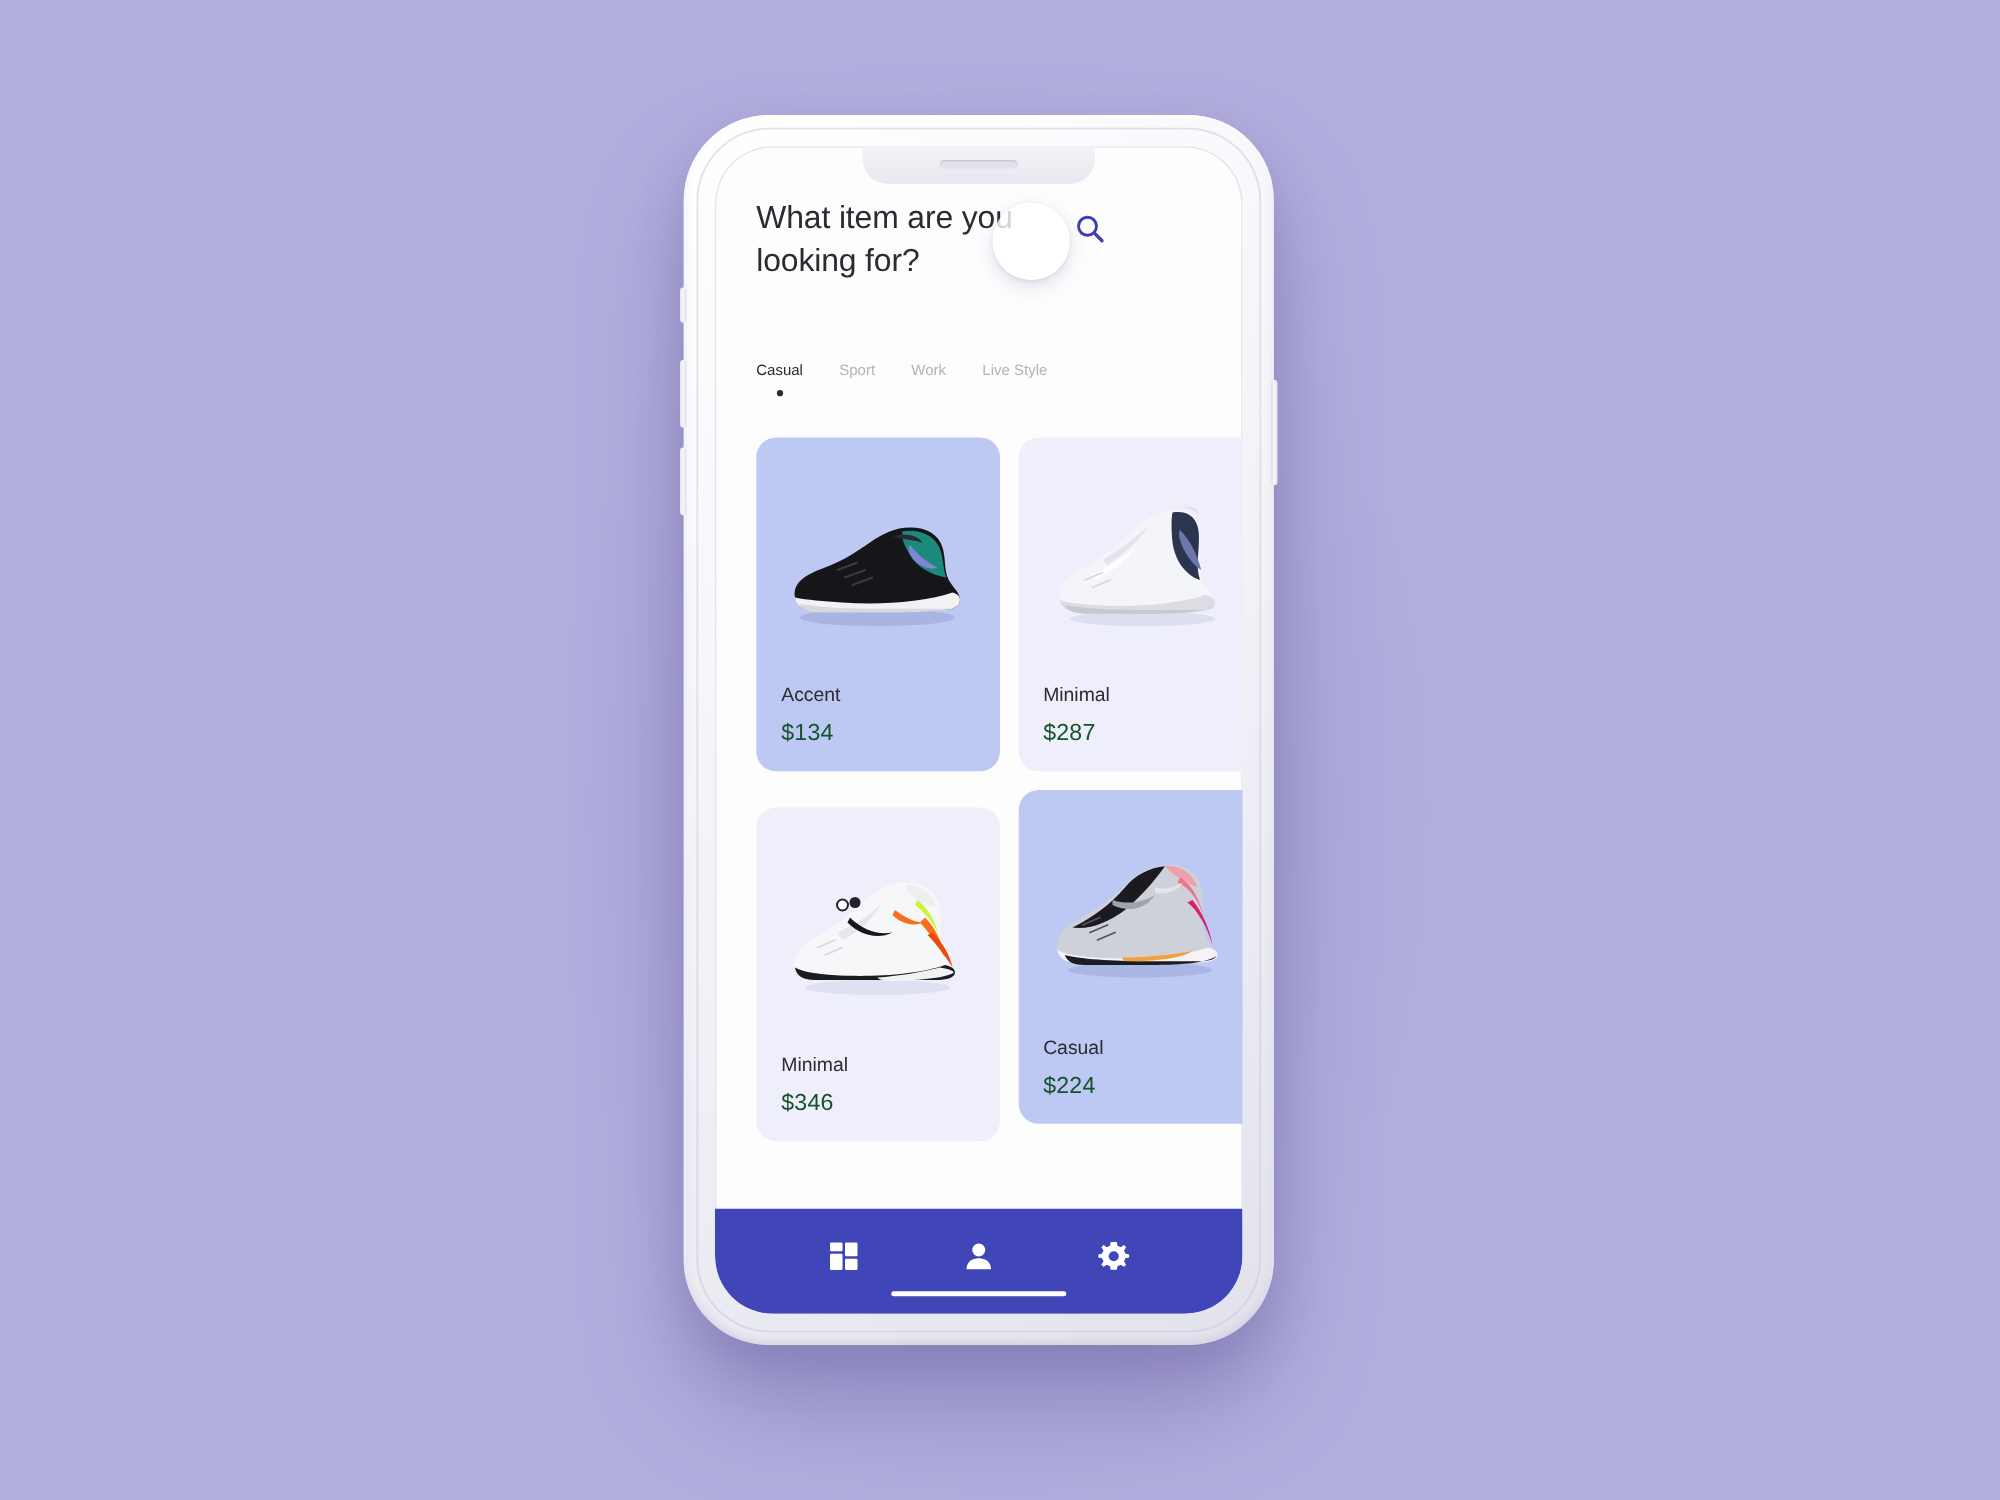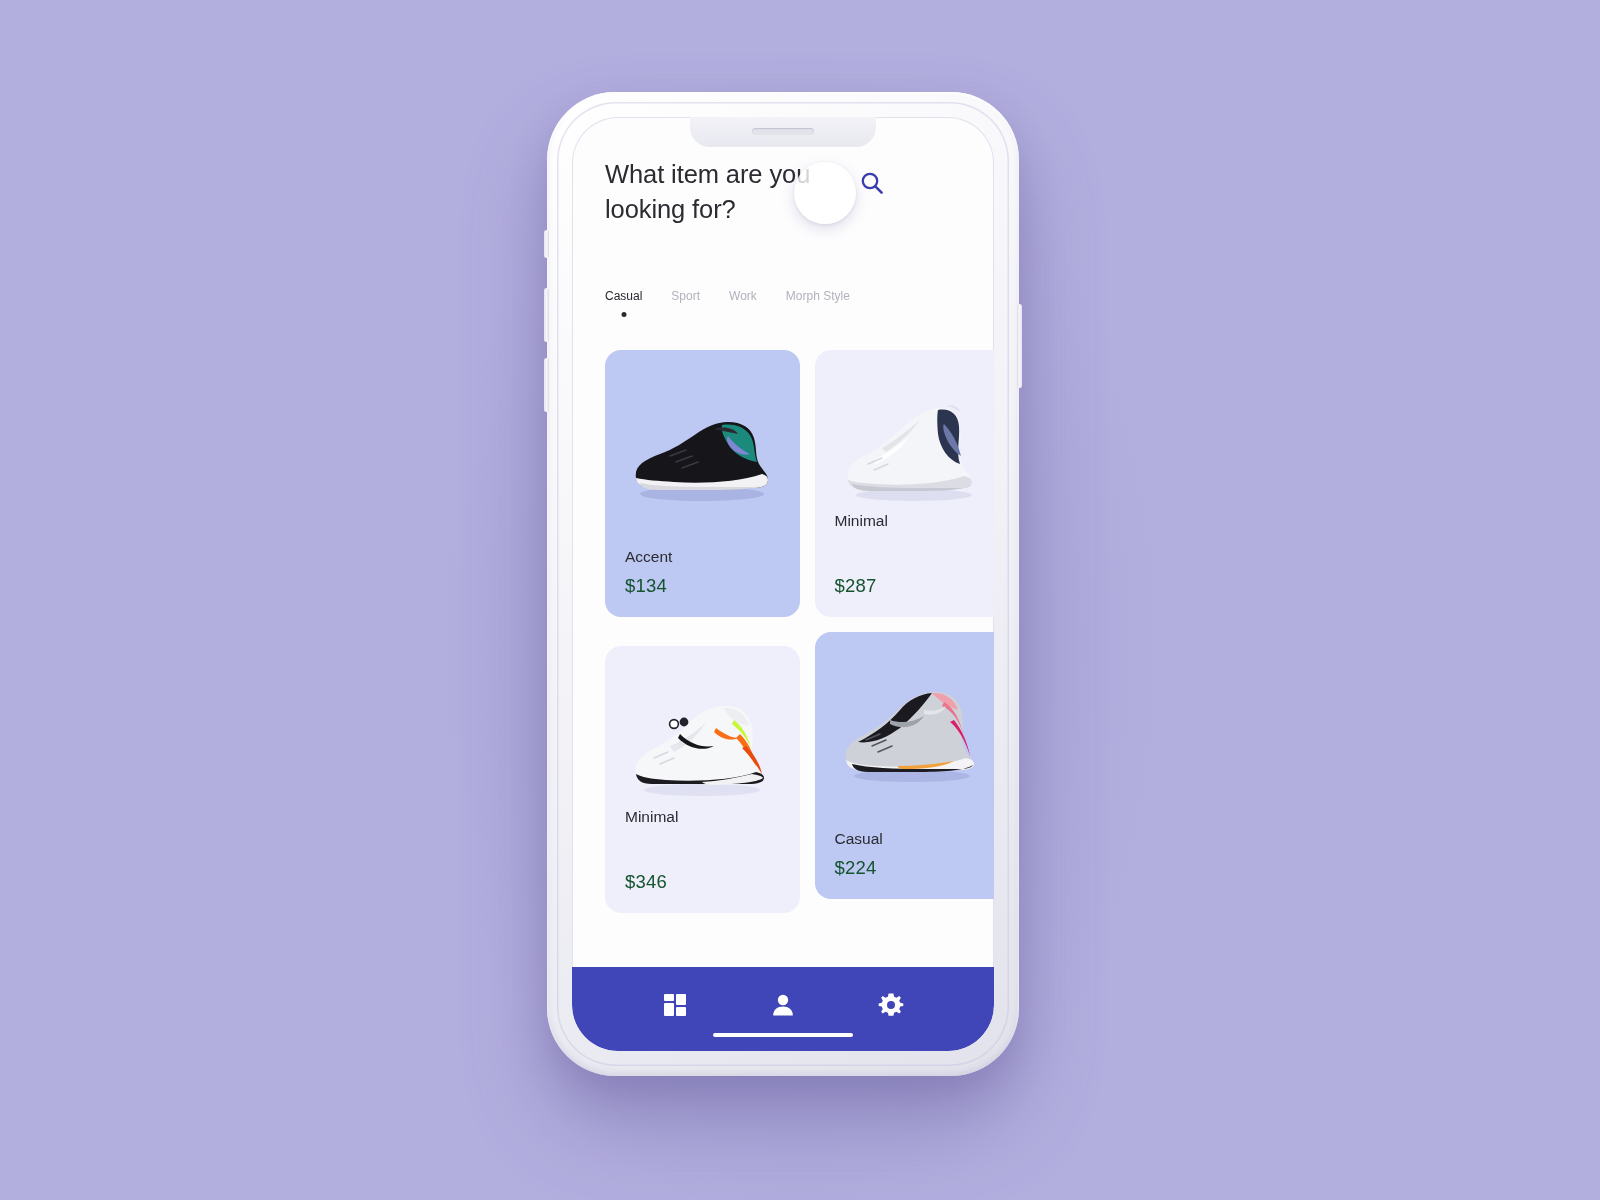--- a/index.html
+++ b/index.html
@@ -168,21 +168,21 @@
     position:relative;
     height:267px;
     border-radius:16px;
     overflow:hidden;
     display:flex;
     flex-direction:column;
     justify-content:flex-end;
     padding:0 0 20px 20px;
   }
   .card.tone-a{ background:#bdc8f3; }
-  .card.tone-b{ background:#eeeffb;gap:36px; }
+  .card.tone-b{ background:#eeeffb; }
   .card.offset-down{ margin-top:14px; }
   .card.offset-up{ margin-bottom:14px; }
 
   .card-name{
     font-size:15.5px;
     color:#2b2b32;
     margin-bottom:9px;
   }
   .card-price{
     font-size:18.5px;
@@ -264,21 +264,21 @@
         <span>Casual</span>
         <span class="tab-dot"></span>
       </div>
       <div class="tab">
         <span>Sport</span>
       </div>
       <div class="tab">
         <span>Work</span>
       </div>
       <div class="tab">
-        <span>Morph Style</span>
+        <span>Live Style</span>
       </div>
     </div>
 
     <div class="grid">
 
       <div class="card tone-a">
         <div class="shoe">
           <svg width="168" height="112" viewBox="0 0 168 112">
             <ellipse cx="84" cy="100" rx="62" ry="7" fill="rgba(90,100,165,.20)"></ellipse>
             <path d="M18 84 C16 72 26 66 42 60 C56 55 66 48 78 40 C88 33 98 28 110 28 C124 28 133 34 136 44 C139 54 137 62 141 70 C145 77 150 80 150 86 C150 91 145 94 136 94 L36 94 C24 94 19 90 18 84 Z" fill="#15151a"></path>

